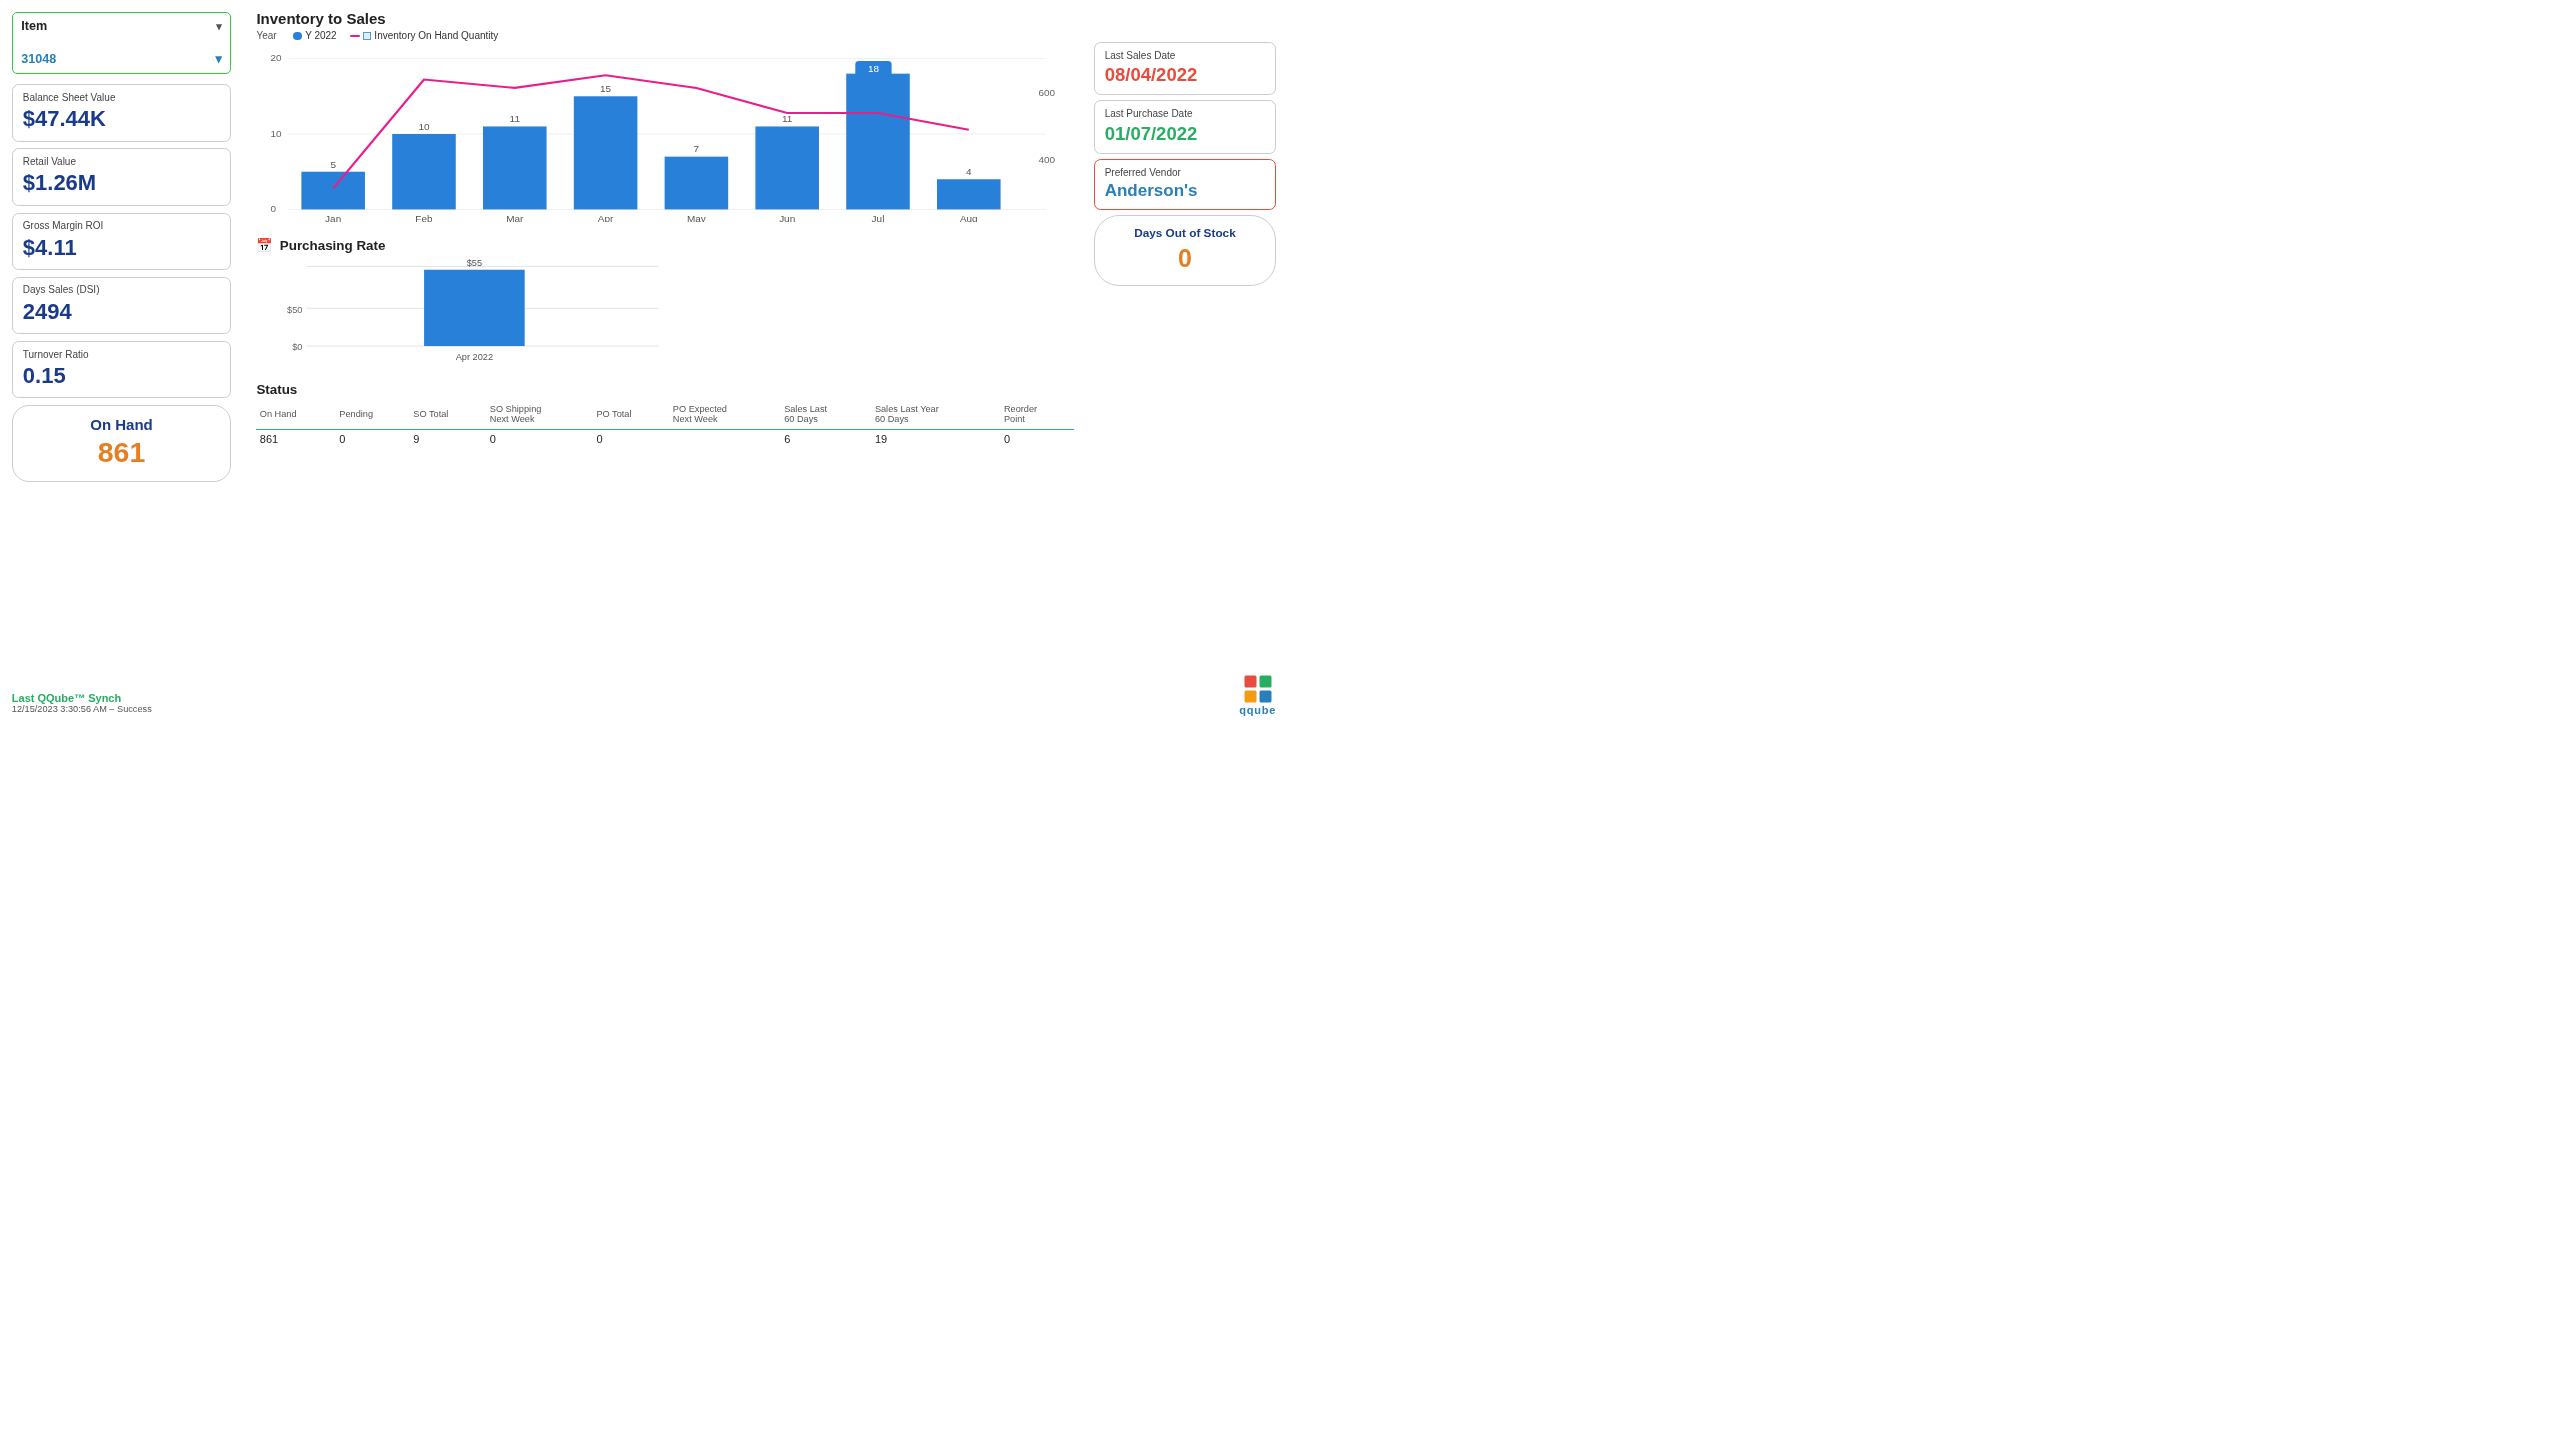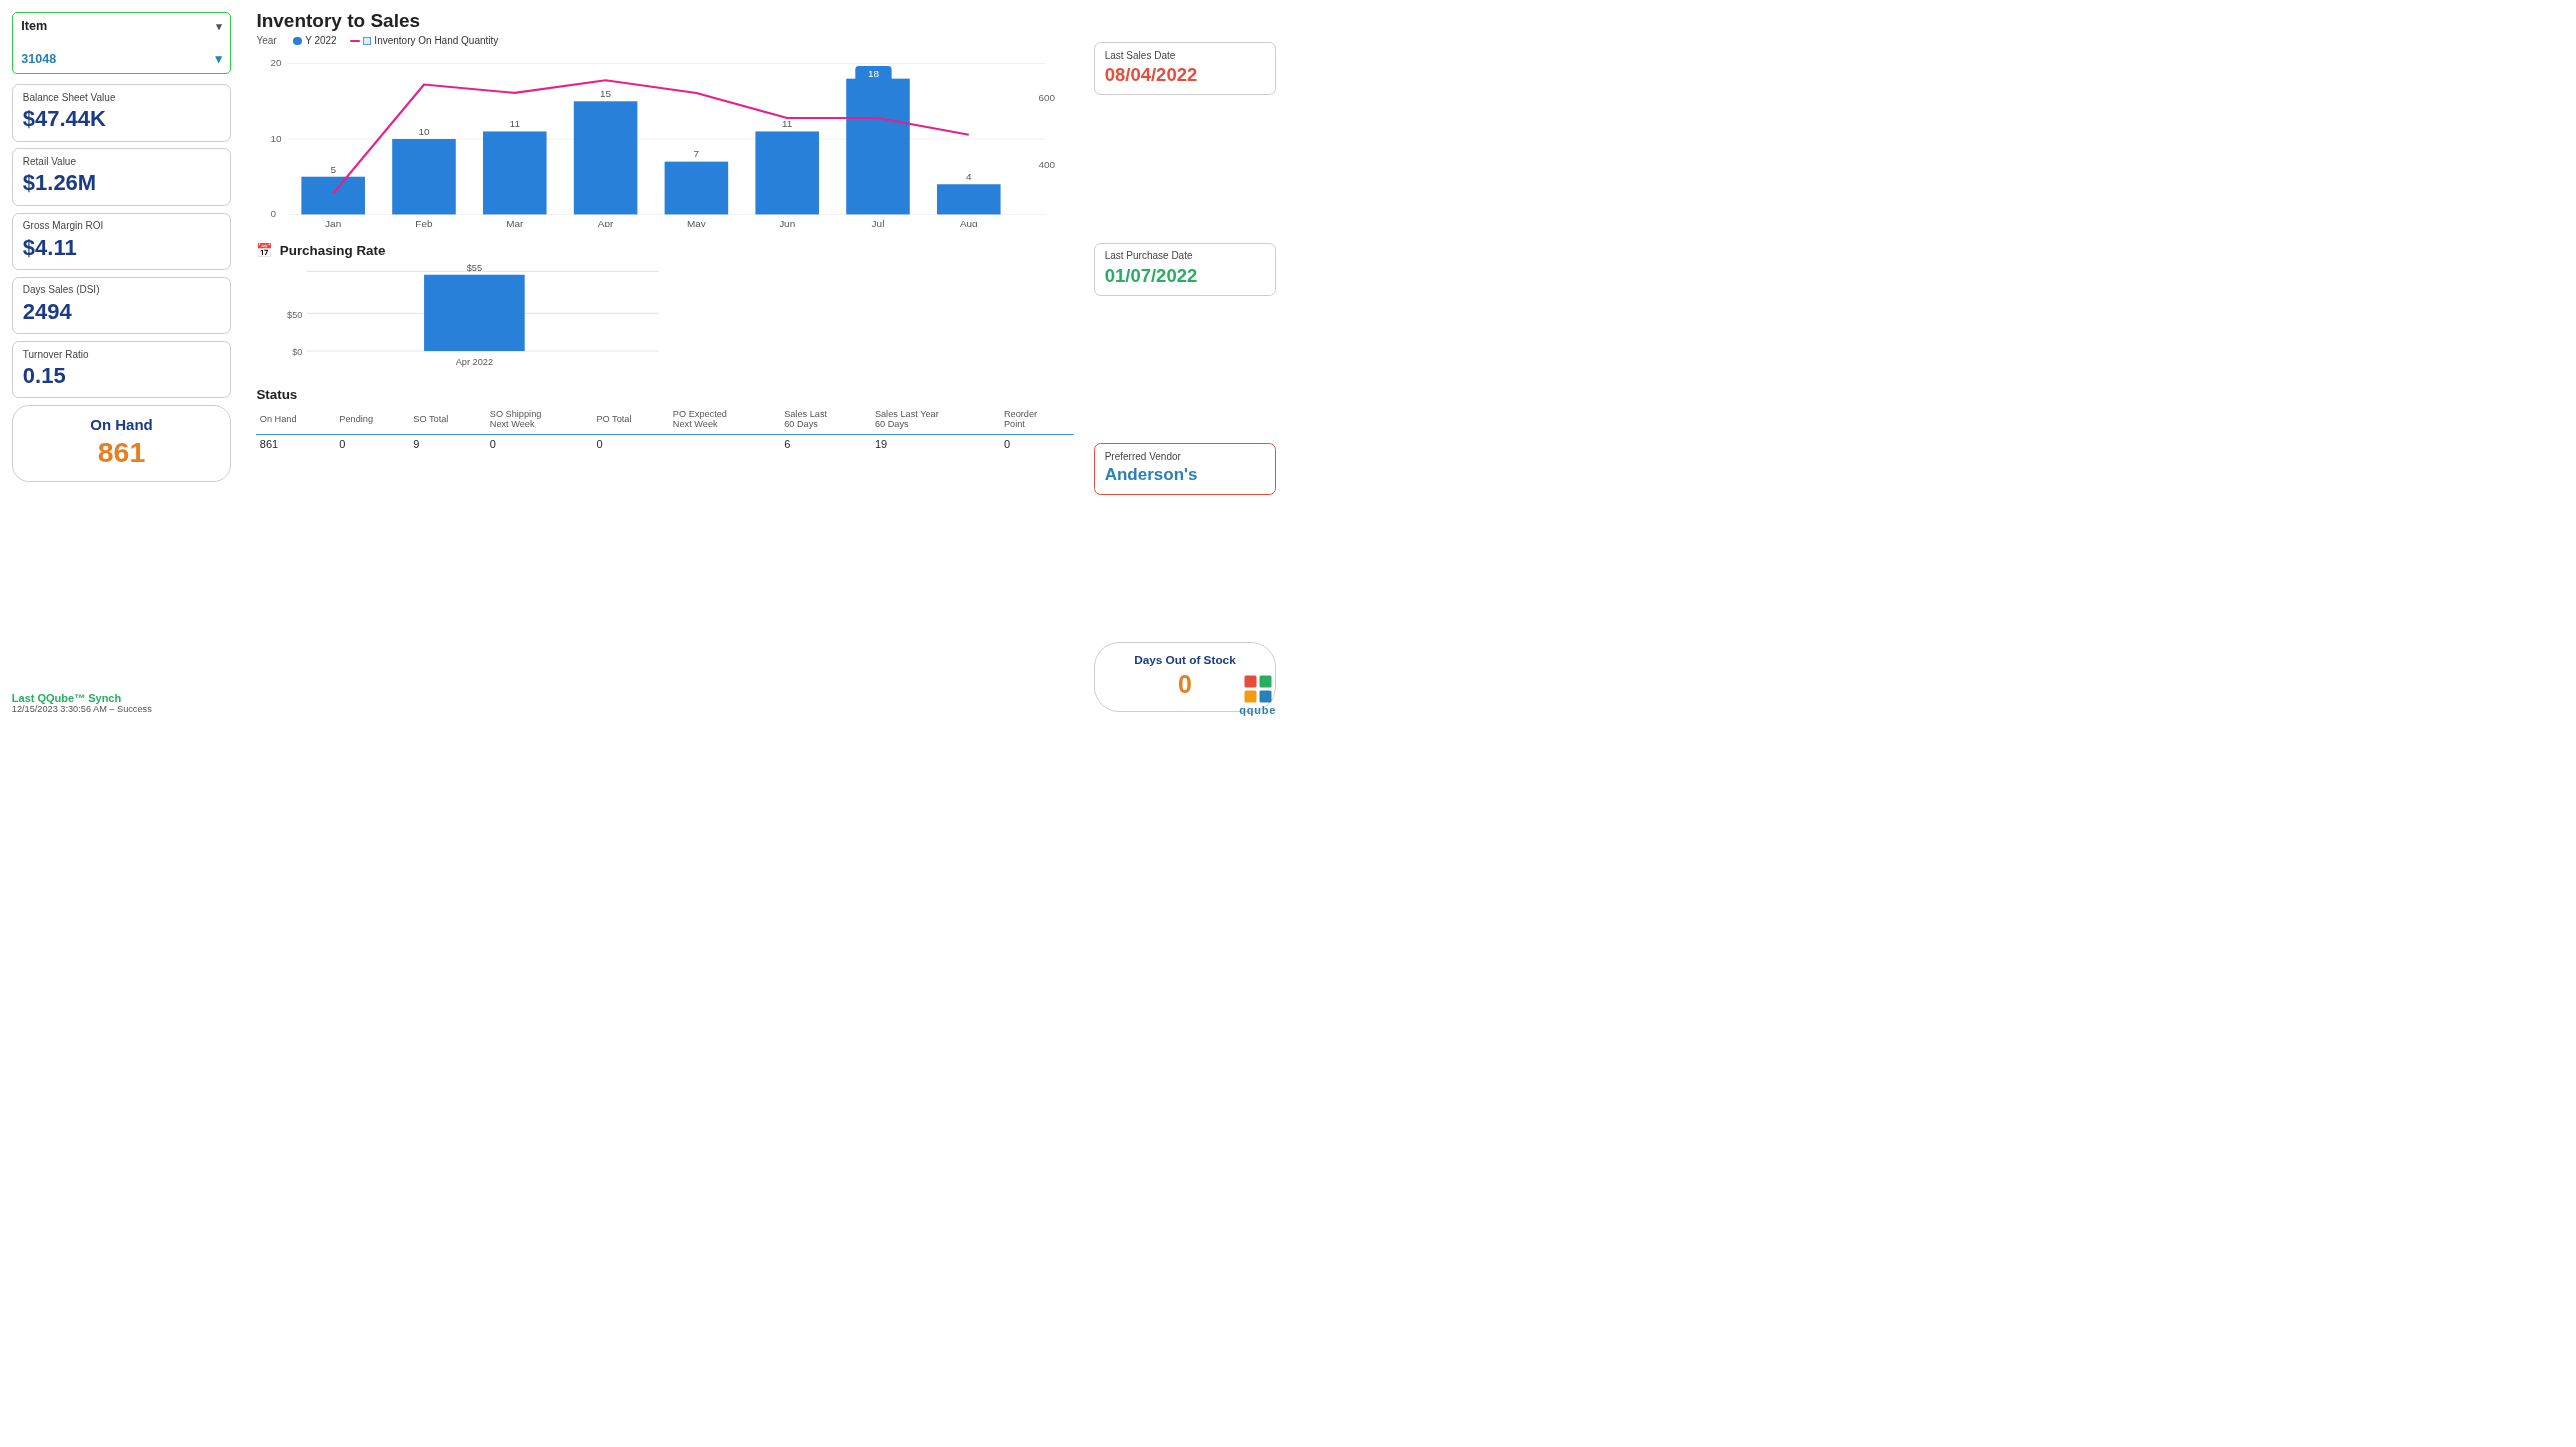--- a/index.html
+++ b/index.html
@@ -93,21 +93,21 @@
     .main {
       flex: 1;
       padding: 10px 13.4px;
       display: flex;
       flex-direction: column;
       gap: 13.4px;
     }
 
     
     .chart-title {
-      font-size: 19px;
+      font-size: 15px;
       font-weight: 700;
       color: #222;
       margin-bottom: 3.4px;
     }
     .chart-legend {
       display: flex;
       align-items: center;
       gap: 13.4px;
       font-size: 10px;
       margin-bottom: 5px;
@@ -155,22 +155,22 @@
       text-align: left;
     }
 
     
     .right-panel {
       width: 201px;
       flex-shrink: 0;
       padding: 11.8px 11.8px 11.8px 6.7px;
       display: flex;
       flex-direction: column;
-      gap: 17px;
-      justify-content: space-between;
+      gap: 5px;
+      justify-content: flex-start;
       padding-top: 42px;
     }
 
     .info-card {
       border: 1.3px solid #ccc;
       border-radius: 6.7px;
       padding: 6.7px 10px 8.4px 10px;
     }
     .info-card-label {
       font-size: 10px;

